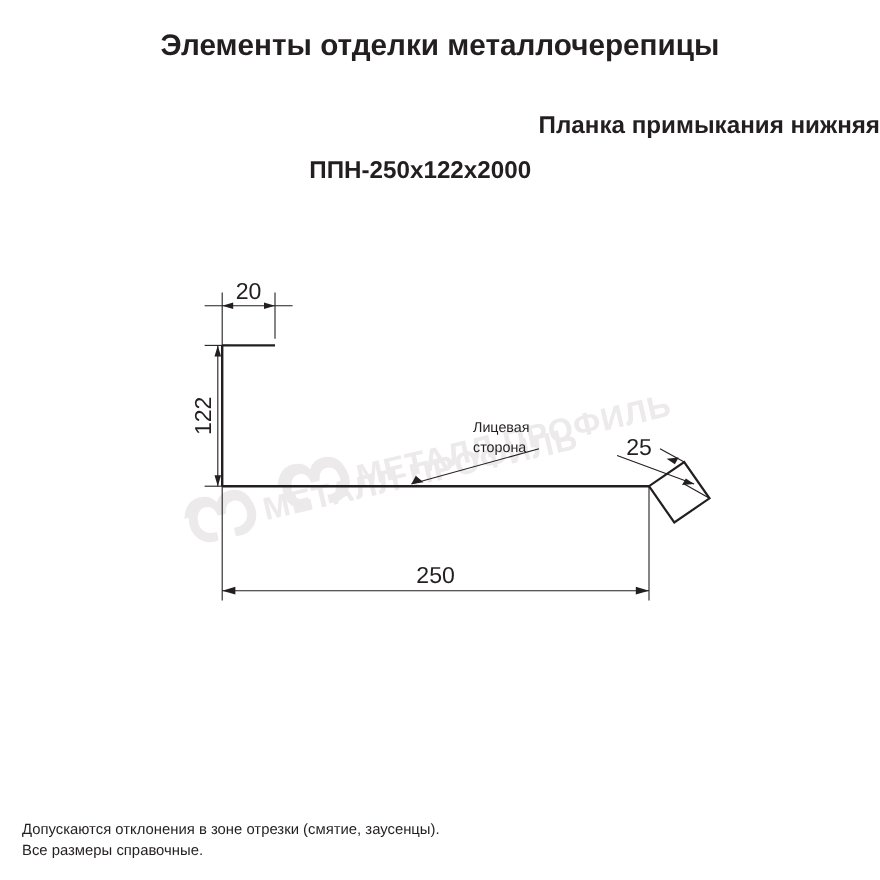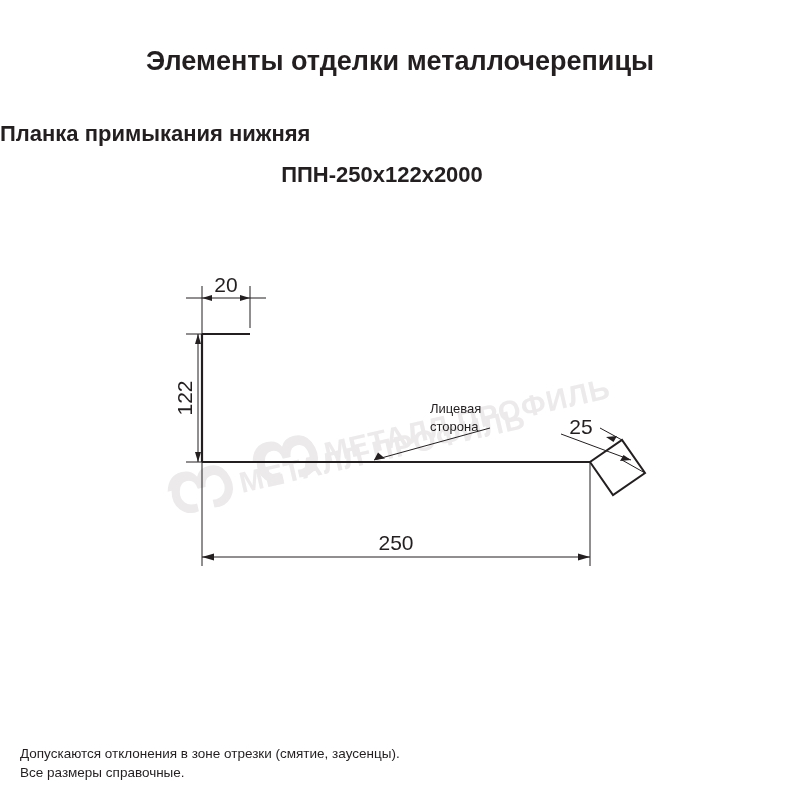--- a/index.html
+++ b/index.html
@@ -11,39 +11,38 @@
     width: 800px;
     height: 800px;
     position: relative;
     font-family: "Liberation Sans", sans-serif;
     color: #231f20;
     overflow: hidden;
   }
   .page {
     position: absolute;
     inset: 0;
-    margin-top: 20px;
   }
   .title {
     position: absolute;
     top: 26px;
     left: 0;
     width: 800px;
     text-align: center;
     font-size: 27px;
     font-weight: bold;
     letter-spacing: 0px;
     color: #231f20;
   }
   .subtitle {
     position: absolute;
     top: 101px;
     left: 0;
     width: 800px;
-    text-align: left;
+    text-align: right;
     font-size: 22px;
     font-weight: bold;
     color: #231f20;
   }
   .code {
     position: absolute;
     top: 142px;
     left: 0;
     width: 764px;
     text-align: center;

